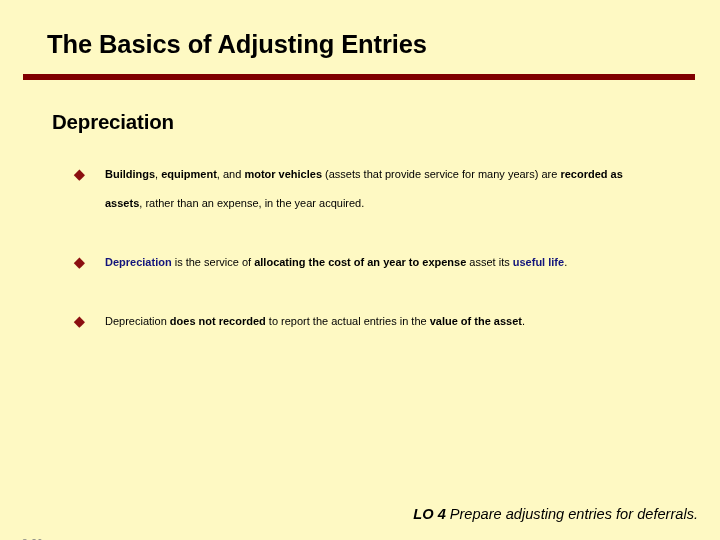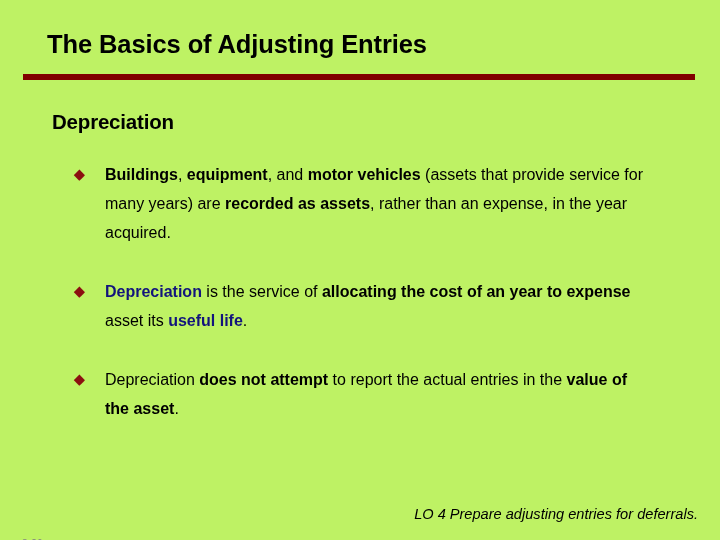--- a/index.html
+++ b/index.html
@@ -12,21 +12,21 @@
     background: #ffffff;
     font-family: "Liberation Sans", sans-serif;
     overflow: hidden;
     position: relative;
   }
 
   .slide {
     position: relative;
     width: 720px;
     height: 540px;
-    background: #bef264;
+    background: #fef9c3;
   }
 
   
   .slide-title {
     position: absolute;
     left: 47px;
     top: 30px;
     width: 650px;
     font-size: 25.5px;
     font-weight: bold;
@@ -83,21 +83,21 @@
     box-sizing: border-box;
   }
 
   .bullet-marker span {
     display: inline-block;
     transform: scale(1.05);
   }
 
   .bullet-text {
     flex: 1 1 auto;
-    font-size: 16px;
+    font-size: 11px;
     line-height: 29px;
     color: #000000;
     max-width: 545px;
   }
 
   .bullet-text b {
     font-weight: bold;
   }
   .bullet-text .navy-b {
     color: #12147c;
@@ -118,21 +118,21 @@
   .footer-objective {
     position: absolute;
     right: 22px;
     top: 506px;
     font-size: 14.6px;
     font-style: italic;
     color: #000000;
     white-space: nowrap;
   }
   .footer-objective .lo-label {
-    font-weight: normal;
+    font-weight: bold;
     font-style: italic;
     margin-right: 4px;
   }
 </style>
 </head>
 <body>
 
 <div class="slide">
 
   <div class="slide-title">The Basics of Adjusting Entries</div>
@@ -159,21 +159,21 @@
       <div class="bullet-text">
         <b class="navy-b">Depreciation</b><span> is the service of </span><b>allocating the cost of an year to expense</b><span> asset its </span><b class="navy-b">useful life</b><span>.</span>
       </div>
     </div>
 
     <div class="bullet-row">
       <div class="bullet-marker">
         <span>◆</span>
       </div>
       <div class="bullet-text">
-        <span>Depreciation </span><b>does not attempt</b><span> to report the actual entries in the </span><b>value of the asset</b><span>.</span>
+        <span>Depreciation </span><b>does not recorded</b><span> to report the actual entries in the </span><b>value of the asset</b><span>.</span>
       </div>
     </div>
 
   </div>
 
   <div class="slide-number">3-26</div>
 
   <div class="footer-objective">
     <span class="lo-label">LO 4</span><span>Prepare adjusting entries for deferrals.</span>
   </div>

